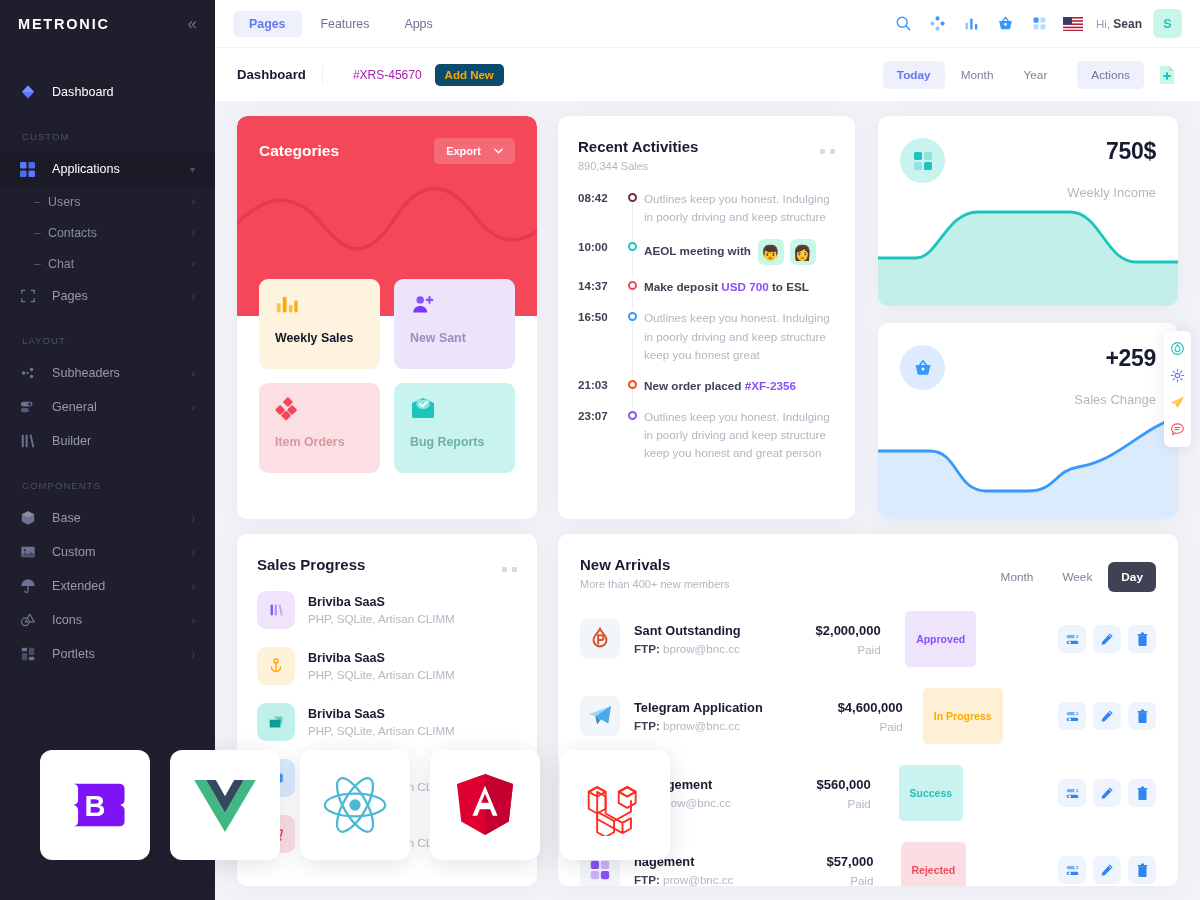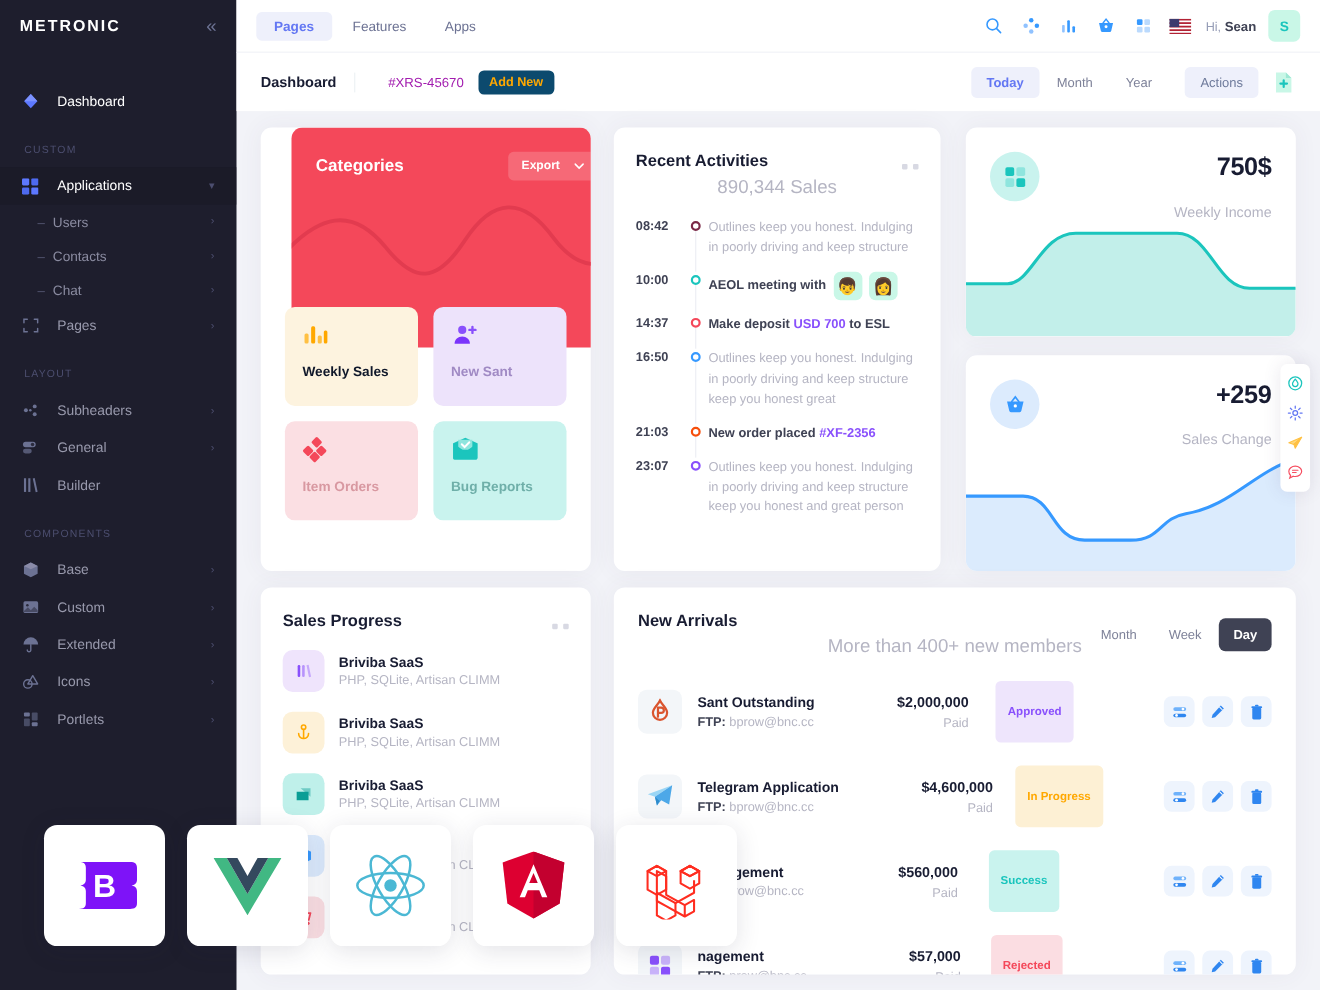--- a/index.html
+++ b/index.html
@@ -102,21 +102,21 @@
   .card { background: #fff; border-radius: 10px; box-shadow: 0 0 22px 0 rgba(82,63,105,.06); }
 
   
   #cat-card {
     position: absolute; left: 22px; top: 15px; width: 300px; height: 403px;
     border-radius: 10px; overflow: hidden; background: #fff;
     box-shadow: 0 0 22px 0 rgba(82,63,105,.06);
   }
   #cat-red {
     position: absolute; left: 0; top: 0; width: 300px; height: 200px;
-    background: #F4485A; border-radius: 10px 10px 0 0; overflow: hidden; margin-left: 28px;
+    background: #F4485A; border-radius: 10px 10px 0 0; overflow: hidden;
   }
   .cat-head {
     position: relative; z-index: 3; display: flex; align-items: center;
     justify-content: space-between; padding: 22px 22px 0;
   }
   .cat-title { color: #fff; font-size: 15.5px; font-weight: 700; }
   .export-btn {
     background: rgba(255,255,255,.18); color: #fff; font-size: 11px;
     font-weight: 600; padding: 7px 12px; border-radius: 5px;
     display: flex; align-items: center; gap: 13px; cursor: pointer;
@@ -130,21 +130,21 @@
   }
   .tile-ico { height: 30px; display: flex; align-items: flex-start; }
   .tile-label { font-size: 12.4px; font-weight: 600; margin-top: 8px; }
 
   
   #act-card {
     position: absolute; left: 343px; top: 15px; width: 297px; height: 403px;
     padding: 22px 20px 0; overflow: hidden;
   }
   .card-h { font-size: 15px; font-weight: 700; color: #181C32; }
-  .card-sub { font-size: 17px; color: #B5B5C3; margin-top: 5px; text-align: center; }
+  .card-sub { font-size: 11px; color: #B5B5C3; margin-top: 5px; }
   .dots2 { position: absolute; right: 20px; top: 33px; display: flex; gap: 5px; }
   .dot2 { width: 5px; height: 5px; background: #D8D9E3; border-radius: 1px; }
   .timeline { margin-top: 18px; position: relative; }
   .tl-row { display: flex; position: relative; padding-bottom: 13px; }
   .tl-time {
     width: 42px; flex: 0 0 42px; font-size: 11.6px; font-weight: 700;
     color: #3F4254; padding-top: 1px;
   }
   .tl-mid { width: 24px; flex: 0 0 24px; position: relative; display: flex; justify-content: center; }
   .tl-ring {

